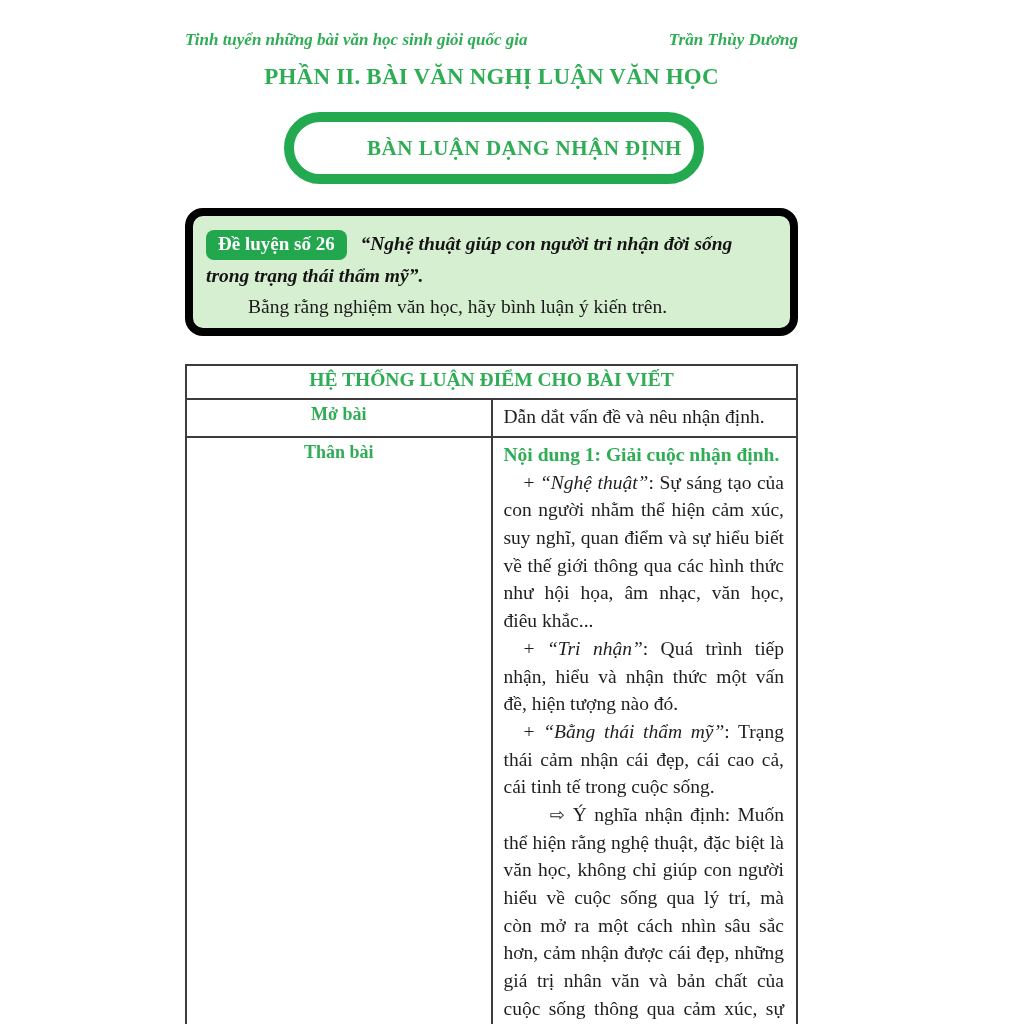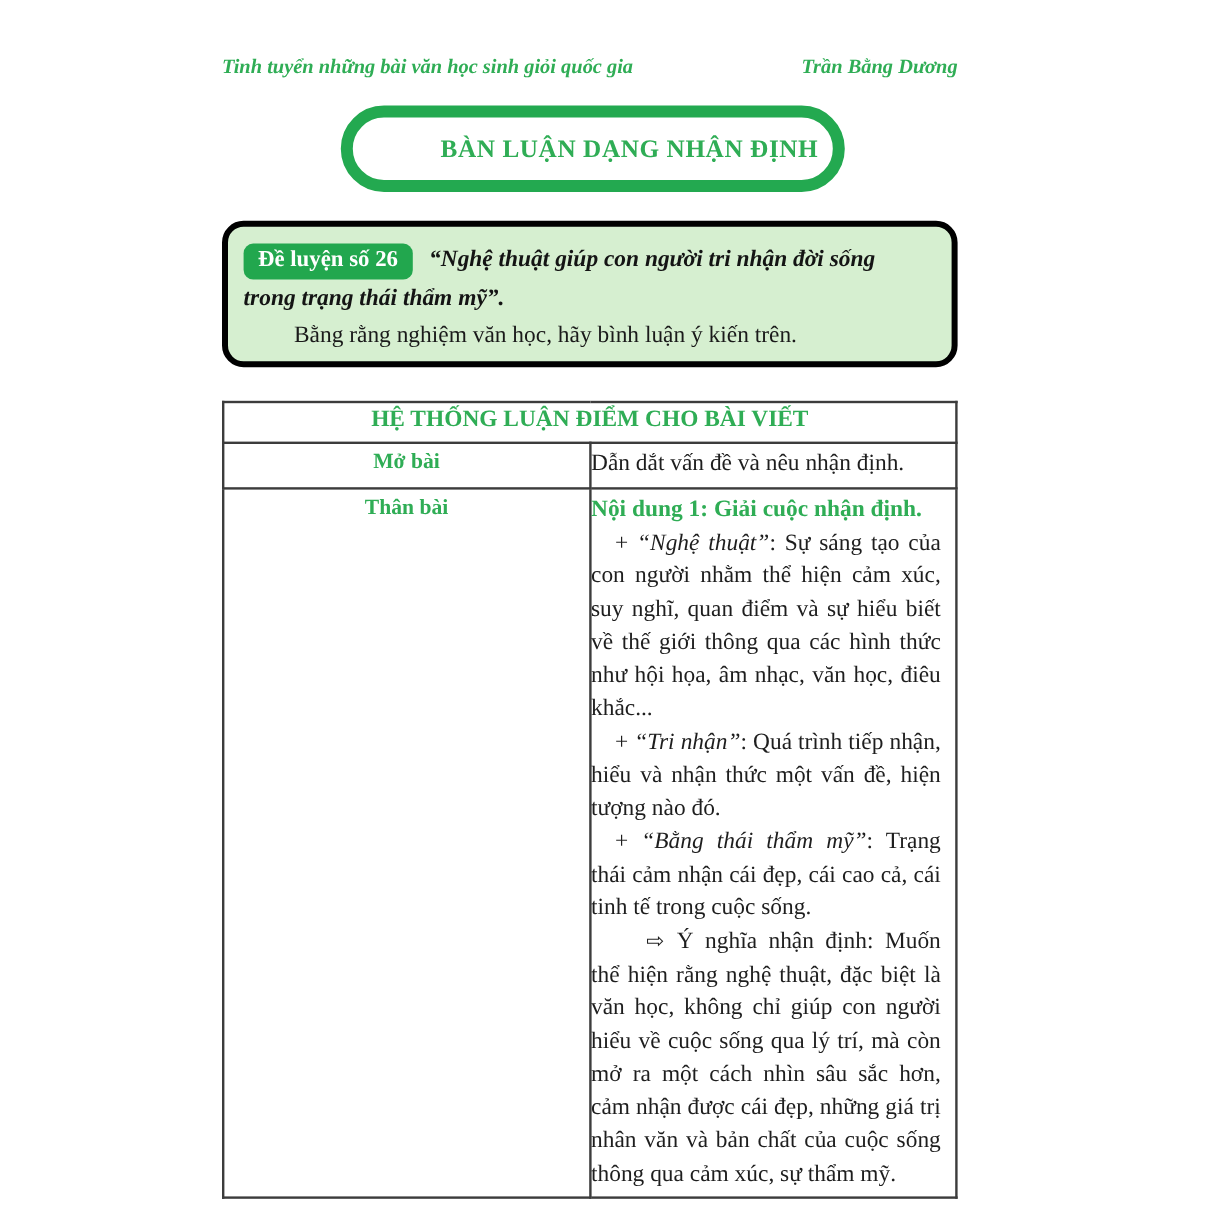--- a/index.html
+++ b/index.html
@@ -6,21 +6,21 @@
   .page{
     width:1024px;height:1024px;background:#ffffff;position:relative;
     font-family:"Liberation Serif","DejaVu Serif",serif;color:#222;
     overflow:hidden;
   }
   .content{margin:0 226px 0 185px;width:613px;}
 
   
   .running-head{
     display:flex;justify-content:space-between;align-items:baseline;
-    padding-top:46px;font-size:17px;font-weight:bold;font-style:italic;
+    padding-top:30px;font-size:17px;font-weight:bold;font-style:italic;
     color:#2fad55;
   }
 
   
   .part-title{
     margin:14px 0 0 0;text-align:center;font-size:23px;font-weight:bold;
     color:#2fad55;letter-spacing:0.2px;
   }
 
   
@@ -53,21 +53,21 @@
     border-radius:4px 4px 0 0;letter-spacing:0.5px;line-height:1;
     font-family:"Liberation Sans",sans-serif;
     clip-path:polygon(6% 0,94% 0,100% 100%,0 100%);
   }
   .circle-number{
     color:#ffffff;font-size:33px;font-weight:bold;line-height:1;margin-top:1px;
   }
 
   
   .exercise-box{
-    margin-top:14px;background:#d6efd0;border:5px solid #000000;
+    margin-top:14px;background:#d6efd0;border:8px solid #000000;
     border-radius:18px;padding:12px 16px 10px 13px;
   }
   .exercise-quote{
     margin:0;font-size:19.5px;line-height:1.65;color:#141414;
   }
   .exercise-tag{
     display:inline-block;background:#22a74e;color:#ffffff;font-weight:bold;
     font-size:19px;font-style:normal;padding:1px 12px 3px 12px;
     border-radius:8px;margin-right:9px;line-height:1.35;
   }
@@ -86,43 +86,44 @@
   }
   .table-title{
     text-align:center;color:#2fad55;font-size:19.5px;font-weight:bold;
     padding:3px 4px 7px 4px;
   }
   .row-label{
     width:100px;color:#2fad55;font-size:18px;font-weight:bold;
     text-align:center;vertical-align:top;padding:4px 2px;
   }
   .row-content{
-    vertical-align:top;padding:3px 12px 5px 0;
+    vertical-align:top;padding:3px 12px 5px 11px;
   }
   .para{
     margin:0;font-size:19.5px;line-height:1.42;text-align:justify;
     color:#1e1e1e;
   }
   .indent-small{text-indent:20px;}
   .indent-large{text-indent:46px;}
   .sp-italic{font-style:italic;}
   .sp-green{color:#2fad55;font-weight:bold;}
   .sp-arrow{font-family:"DejaVu Sans",sans-serif;font-size:18px;}
 </style>
 </head>
 <body>
 
 <div class="page">
   <div class="content">
 
     <div class="running-head">
       <span>Tinh tuyển những bài văn học sinh giỏi quốc gia</span>
-      <span>Trần Bằng Dương</span>
+      <span>Trần Thùy Dương</span>
     </div>
 
+    <div class="part-title">PHẦN II. BÀI VĂN NGHỊ LUẬN VĂN HỌC</div>
 
     <div class="topic-banner">
       <div class="topic-pill">
         <span class="topic-pill-text">BÀN LUẬN DẠNG NHẬN ĐỊNH</span>
       </div>
     </div>
 
     <div class="exercise-box">
       <p class="exercise-quote">
         <span class="exercise-tag">Đề luyện số 26</span>

